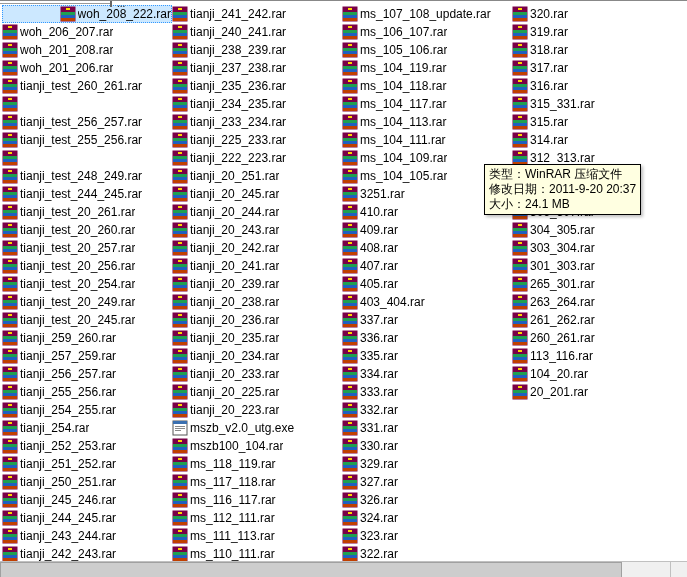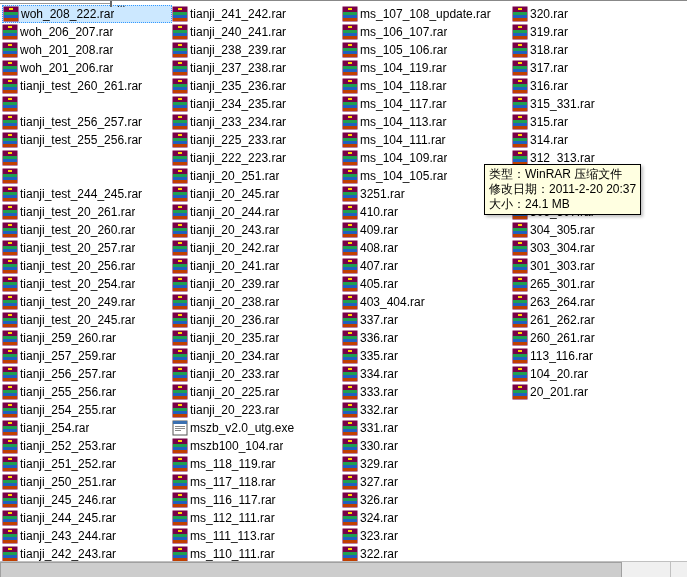--- a/index.html
+++ b/index.html
@@ -4,21 +4,21 @@
 <style>
 html,body{margin:0;padding:0;font-family:"SimSun","宋体",Tahoma,sans-serif;font-size:12px;background:#fff;color:#000;cursor:default;}
 .file-pane{width:687px;height:577px;background:#fff;position:relative;overflow:hidden;border-top:1px solid #888;}
 .cols{display:flex;flex-direction:row;padding:4px 2px;}
 .col{display:flex;flex-direction:column;}
 .col.c0{width:170px;}
 .col.c1{width:170px;}
 .col.c2{width:170px;}
 .col.c3{width:170px;}
 .item{display:flex;align-items:center;height:16px;line-height:16px;white-space:nowrap;padding:1px 0;}
-.selected{background:#cce8ff;border:1px dotted #3399ff;padding:0;}
+.selected{background:#cce8ff;border:1px dotted #3399ff;padding:0;justify-content:flex-end;}
 .icon{width:16px;height:16px;flex:0 0 16px;margin-right:2px;}
 .label{white-space:nowrap;overflow:hidden;}
 .tooltip{position:absolute;left:484px;top:163px;background:#ffffe1;border:1px solid #000;padding:2px 4px;font-size:12px;line-height:15px;white-space:nowrap;box-shadow:2px 2px 3px rgba(0,0,0,0.25);}
 .sizer{position:absolute;top:0;left:0;width:112px;height:6px;display:flex;align-items:center;}
 .sizer::before{content:"";position:absolute;left:0;right:0;top:2px;height:1px;background:#999;}
 .sizer::after{content:"";position:absolute;left:110px;top:0;width:2px;height:6px;background:#666;}
 .dots{position:absolute;left:117px;top:-3px;font-size:10px;color:#000;}
 .scroll-h{position:absolute;left:0;right:16px;bottom:0;height:16px;background:#f0f0f0;border-top:1px solid #c0c0c0;}
 .scroll-h .thumb{position:absolute;left:0;top:0;height:14px;width:620px;background:#cdcdcd;border:1px solid #a0a0a0;}
 .scroll-corner{position:absolute;right:0;bottom:0;width:16px;height:16px;background:#f0f0f0;border-left:1px solid #c0c0c0;border-top:1px solid #c0c0c0;}
@@ -131,20 +131,21 @@
         </div>
         <div class="item" data-interactable="true">
           <span class="icon" data-interactable="false"><svg viewBox="0 0 16 16" width="16" height="16">
               <rect x="1" y="1" width="14" height="14" fill="#fff" stroke="#7a0046" stroke-width="1"></rect>
               <rect x="1" y="1" width="14" height="5" fill="#7a0046"></rect>
               <rect x="1" y="6" width="14" height="3" fill="#20a050"></rect>
               <rect x="1" y="9" width="14" height="3" fill="#2060c0"></rect>
               <rect x="1" y="12" width="14" height="3" fill="#c04000"></rect>
               <rect x="6" y="2" width="4" height="2" fill="#ffd700"></rect>
             </svg></span>
+          <span class="label" data-interactable="false">tianji_test_248_249.rar</span>
         </div>
         <div class="item" data-interactable="true">
           <span class="icon" data-interactable="false"><svg viewBox="0 0 16 16" width="16" height="16">
               <rect x="1" y="1" width="14" height="14" fill="#fff" stroke="#7a0046" stroke-width="1"></rect>
               <rect x="1" y="1" width="14" height="5" fill="#7a0046"></rect>
               <rect x="1" y="6" width="14" height="3" fill="#20a050"></rect>
               <rect x="1" y="9" width="14" height="3" fill="#2060c0"></rect>
               <rect x="1" y="12" width="14" height="3" fill="#c04000"></rect>
               <rect x="6" y="2" width="4" height="2" fill="#ffd700"></rect>
             </svg></span>
@@ -1308,21 +1309,21 @@
               <rect x="1" y="12" width="14" height="3" fill="#c04000"></rect>
               <rect x="6" y="2" width="4" height="2" fill="#ffd700"></rect>
             </svg></span>
           <span class="label" data-interactable="false">20_201.rar</span>
         </div>
       </div>
     </div>
 
   <div class="tooltip" data-interactable="false">
     <div data-interactable="false"><span data-interactable="false">类型：</span><span data-interactable="false">WinRAR 压缩文件</span></div>
-    <div data-interactable="false"><span data-interactable="false">修改日期：</span><span data-interactable="false">2011-2-20 20:37</span></div>
+    <div data-interactable="false"><span data-interactable="false">修改日期：</span><span data-interactable="false">2011-9-20 20:37</span></div>
     <div data-interactable="false"><span data-interactable="false">大小：</span><span data-interactable="false">24.1 MB</span></div>
   </div>
 
   <div class="scroll-h" data-interactable="true">
     <div class="thumb" data-interactable="true"></div>
   </div>
   <div class="scroll-corner" data-interactable="false"></div>
 </div>
 
 </body></html>

